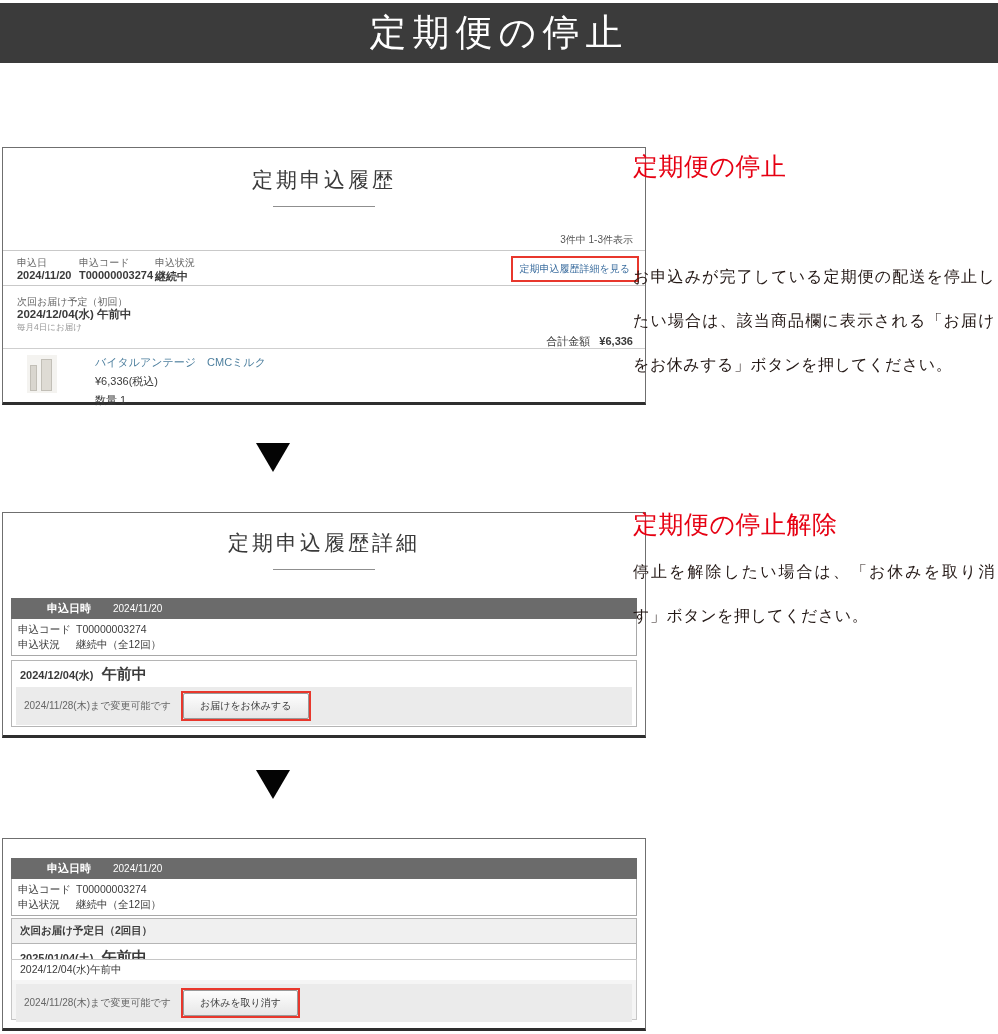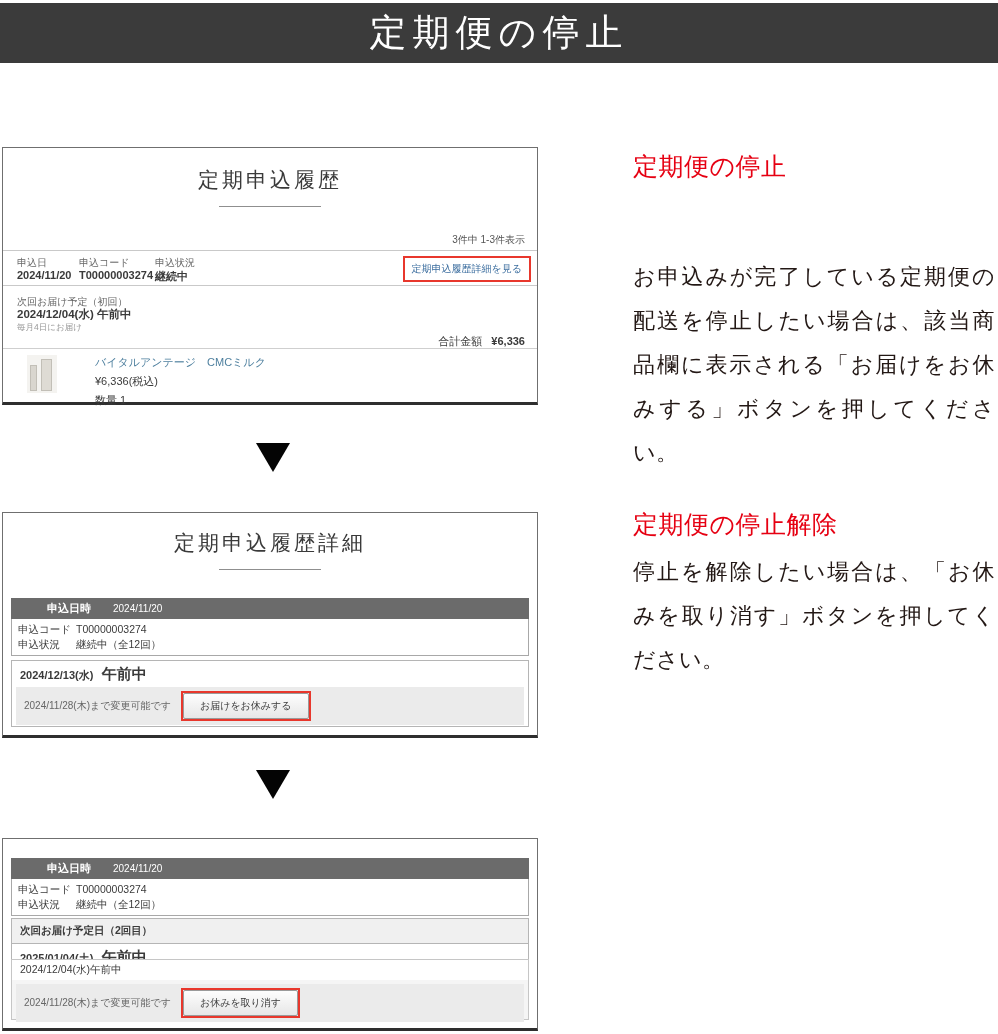--- a/index.html
+++ b/index.html
@@ -7,21 +7,21 @@
   body { font-family:"Liberation Sans","DejaVu Sans",sans-serif; color:#333; }
   .stage { position:relative; width:998px; height:1034px; margin:0 auto; overflow:hidden; background:#fff; }
 
   
   .banner { position:absolute; top:3px; left:0; right:0; height:60px; background:#3b3b3b;
             display:flex; align-items:center; justify-content:center; }
   .banner h1 { color:#fff; font-family:"Liberation Serif","DejaVu Serif",serif; font-weight:400;
                font-size:37px; letter-spacing:6px; }
 
   
-  .panel { position:absolute; left:2px; width:536px; background:#fff;
+  .panel { position:absolute; left:2px; width:644px; background:#fff;
            border:1px solid #6f6f6f; border-bottom:3px solid #2e2e2e; }
   .panel1 { top:147px; height:258px; }
   .panel2 { top:512px; height:226px; }
   .panel3 { top:838px; height:193px; }
 
   .shot-title { position:absolute; left:0; right:0; text-align:center;
                 font-family:"Liberation Serif","DejaVu Serif",serif; font-size:21px; color:#3a3a3a; letter-spacing:3px; }
   .shot-underline { position:absolute; left:50%; transform:translateX(-50%); width:102px; border-top:1px solid #8f8f8f; }
 
   
@@ -77,21 +77,21 @@
 
   
   .down-arrow { position:absolute; left:256px; width:0; height:0;
                 border-left:17px solid transparent; border-right:17px solid transparent;
                 border-top:29px solid #040404; }
   .arrow1 { top:443px; } .arrow2 { top:770px; }
 
   
   .instructions { position:absolute; left:633px; top:150px; width:362px; }
   .ins-h { position:absolute; left:0; font-size:25px; color:#e60012; letter-spacing:0.5px; }
-  .ins-p { position:absolute; left:0; width:362px; font-size:22px; line-height:44px; color:#231815;
+  .ins-p { position:absolute; left:0; width:362px; font-size:16px; line-height:44px; color:#231815;
            letter-spacing:0.5px; text-align:justify; }
   .h-stop { top:0; } .p-stop { top:105px; } .h-resume { top:358px; } .p-resume { top:400px; }
 </style>
 </head>
 <body>
 
 <div class="stage">
 
   <div class="banner">
     <h1>定期便の停止</h1>
@@ -152,21 +152,21 @@
         <span>T00000003274</span>
       </div>
       <div class="inforow">
         <span class="ilbl">申込状況</span>
         <span>継続中（全12回）</span>
       </div>
     </div>
 
     <div class="section-box" style="top:147px; bottom:8px;">
       <div class="dateline">
-        <span class="d-small">2024/12/13(水)</span>
+        <span class="d-small">2024/12/04(水)</span>
         <span class="d-big">午前中</span>
       </div>
       <div class="grayrow">
         <span class="deadline">2024/11/28(木)まで変更可能です</span>
         <span class="btn-frame">
           <button class="shot-btn">お届けをお休みする</button>
         </span>
       </div>
     </div>
   </div>

